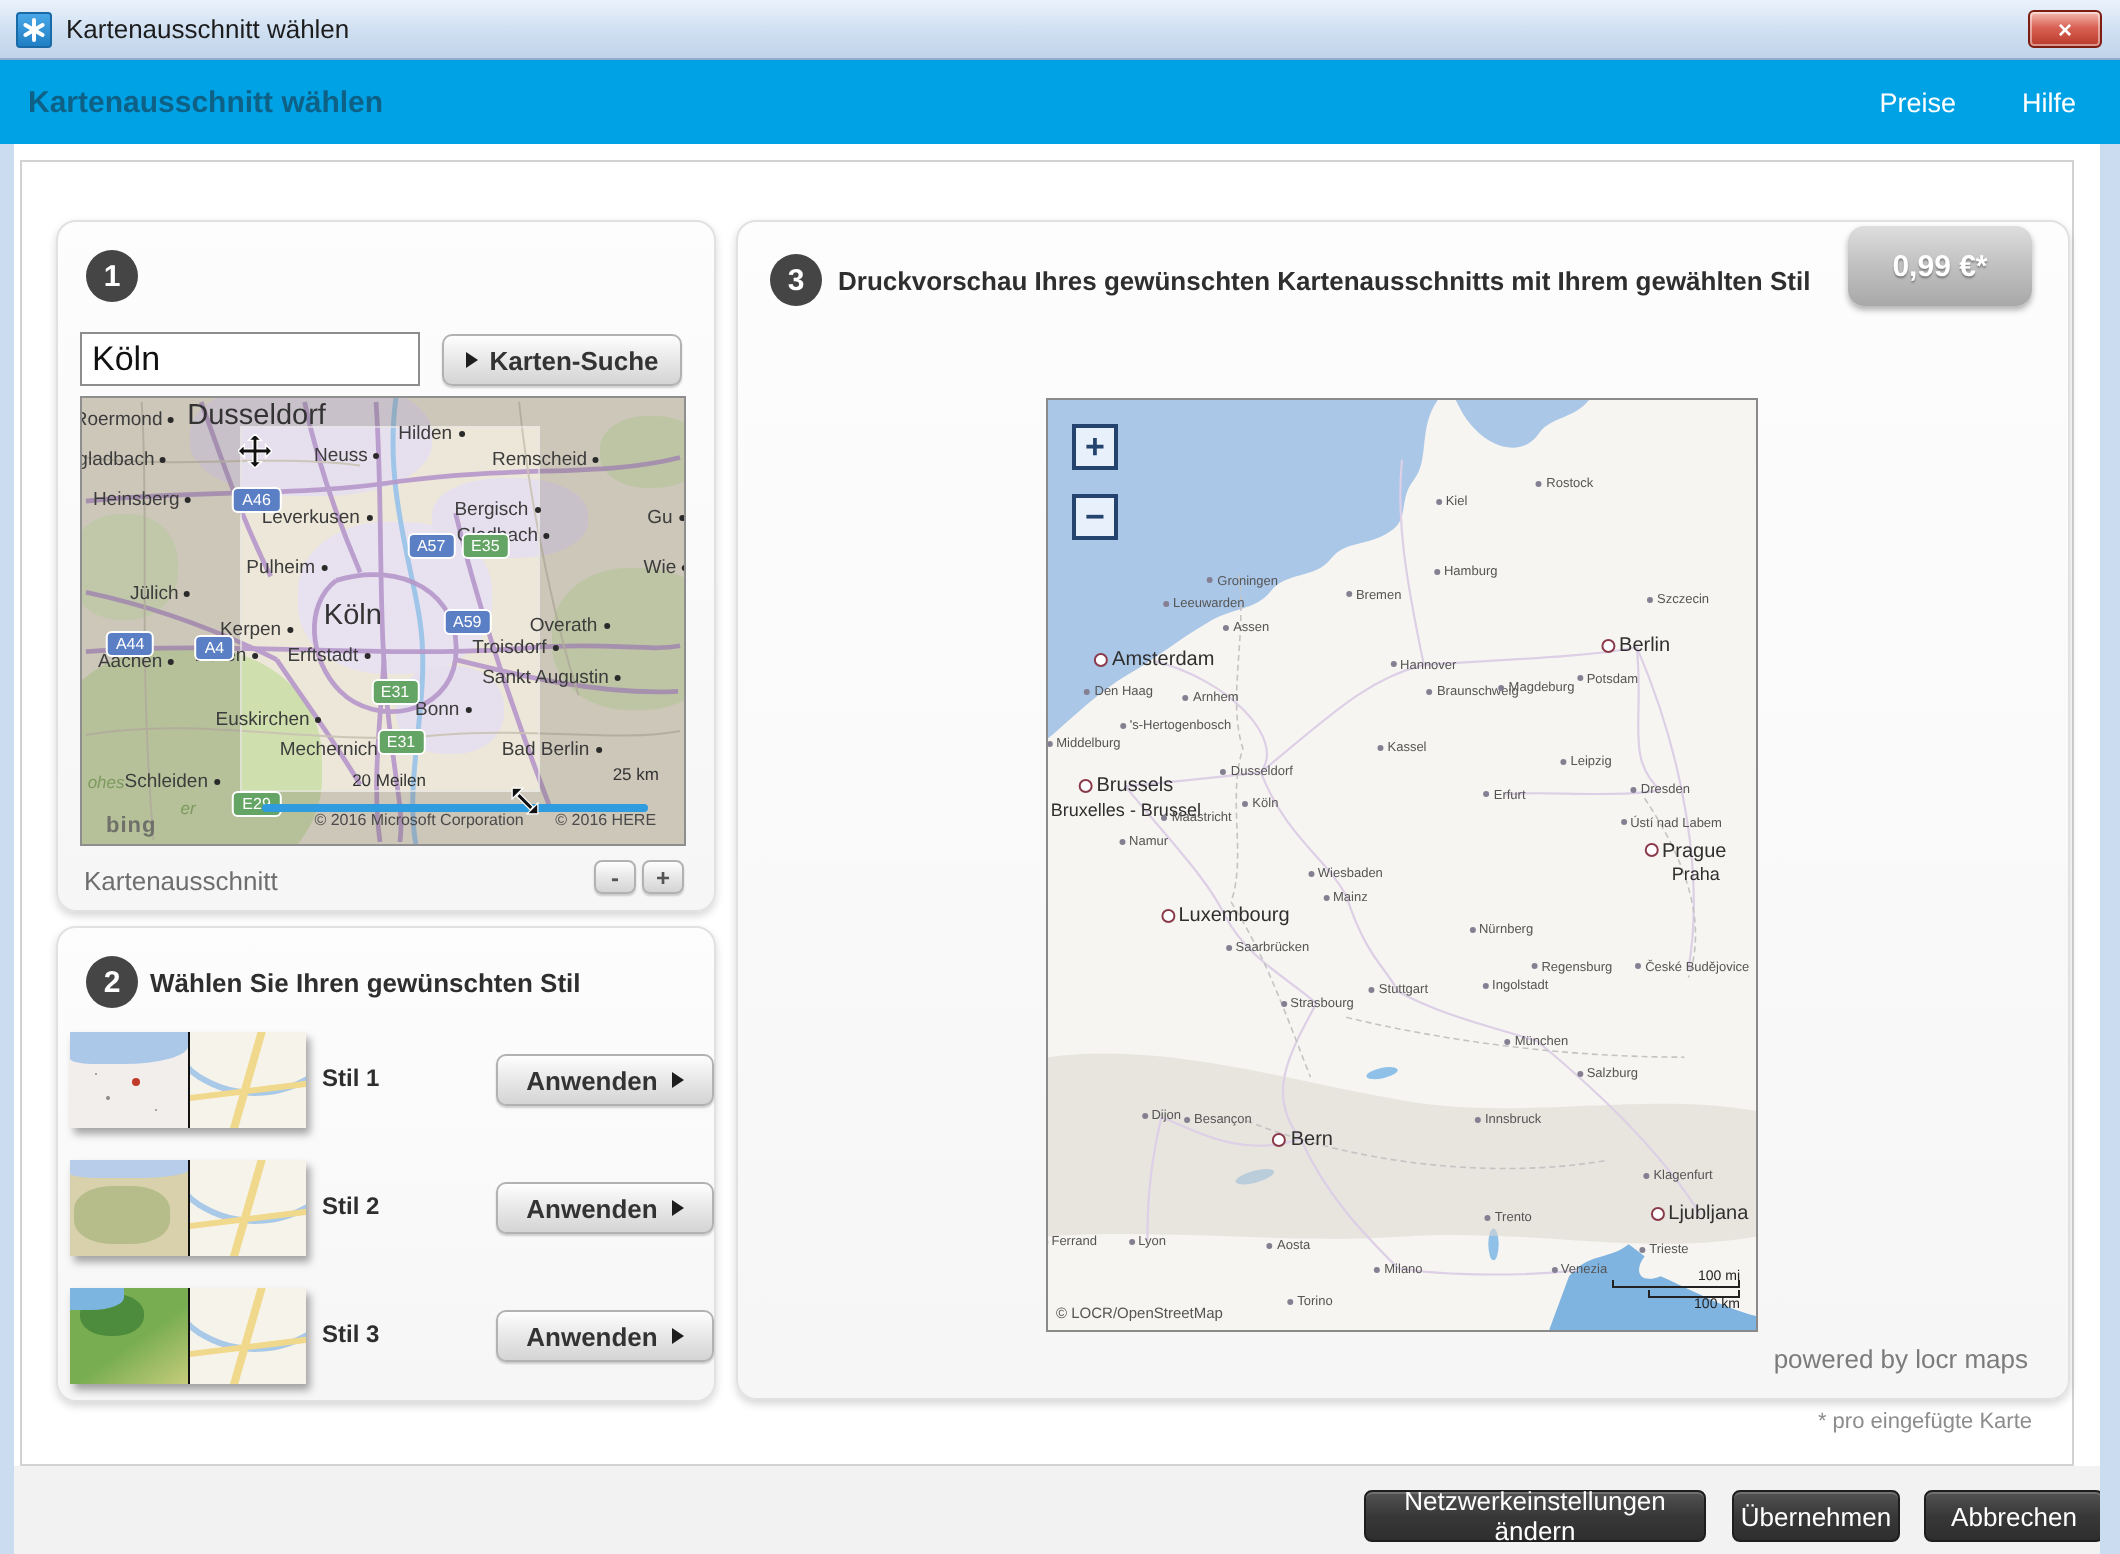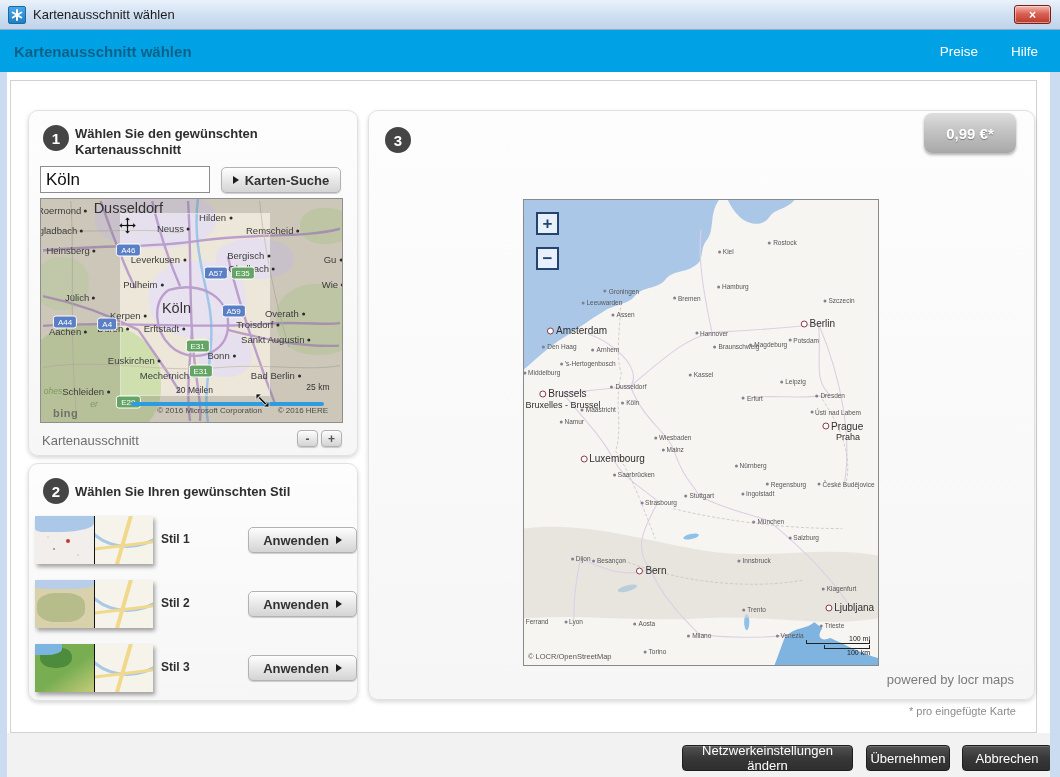--- a/index.html
+++ b/index.html
@@ -166,21 +166,20 @@
   <span class="hdr-link hilfe">Hilfe</span>
 </div>
 
 <div class="frame-strip left"></div>
 <div class="frame-strip right"></div>
 
 <div class="page">
 
   <div class="panel p1">
     <span class="step-circle">1</span>
-    <span class="step-title">Wählen Sie den gewünschten Kartenausschnitt</span>
     <input class="search-input" value="Köln" style="">
     <button class="btn-gray search-btn">
       <span class="tri pre"></span>
       <span>Karten-Suche</span>
     </button>
 
     <div class="small-map">
 
       <div class="blob" style="left:18%;top:-4%;width:40%;height:26%;background:#e6dfed"></div>
       <div class="blob" style="left:36%;top:28%;width:32%;height:34%;background:#e8e1f0"></div>
@@ -327,20 +326,21 @@
       <span class="style-label">Stil 3</span>
       <button class="btn-gray apply-btn">
         <span>Anwenden</span>
         <span class="tri post"></span>
       </button>
     </div>
   </div>
 
   <div class="panel p3">
     <span class="step-circle">3</span>
+    <span class="step-title">Druckvorschau Ihres gewünschten Kartenausschnitts mit Ihrem gewählten Stil</span>
     <div class="price-badge">0,99 €*</div>
 
     <div class="big-map">
 
       <svg class="bm-svg" viewBox="0 0 356 467" preserveAspectRatio="none">
         <path d="M0,0 L196,0 C186,14 192,30 184,40 C176,50 182,60 172,66 C160,74 150,70 142,80 C134,90 120,86 112,96 C104,106 92,104 80,112 C66,120 54,130 40,138 C26,146 12,160 0,170 Z" fill="#aac7e8"></path>
         <path d="M205,0 L272,0 C264,10 252,8 246,18 C238,28 224,24 216,16 C210,10 208,6 205,0 Z" fill="#aac7e8"></path>
         <ellipse cx="48" cy="112" rx="9" ry="12" fill="#aac7e8"></ellipse>
         <path d="M252,467 L262,440 C272,428 282,432 292,424 L300,430 C294,438 298,444 308,440 C322,446 340,456 356,460 L356,467 Z" fill="#7fb3e0"></path>
         <ellipse cx="104" cy="390" rx="10" ry="3" fill="#8fc0e8" transform="rotate(-15 104 390)"></ellipse>

